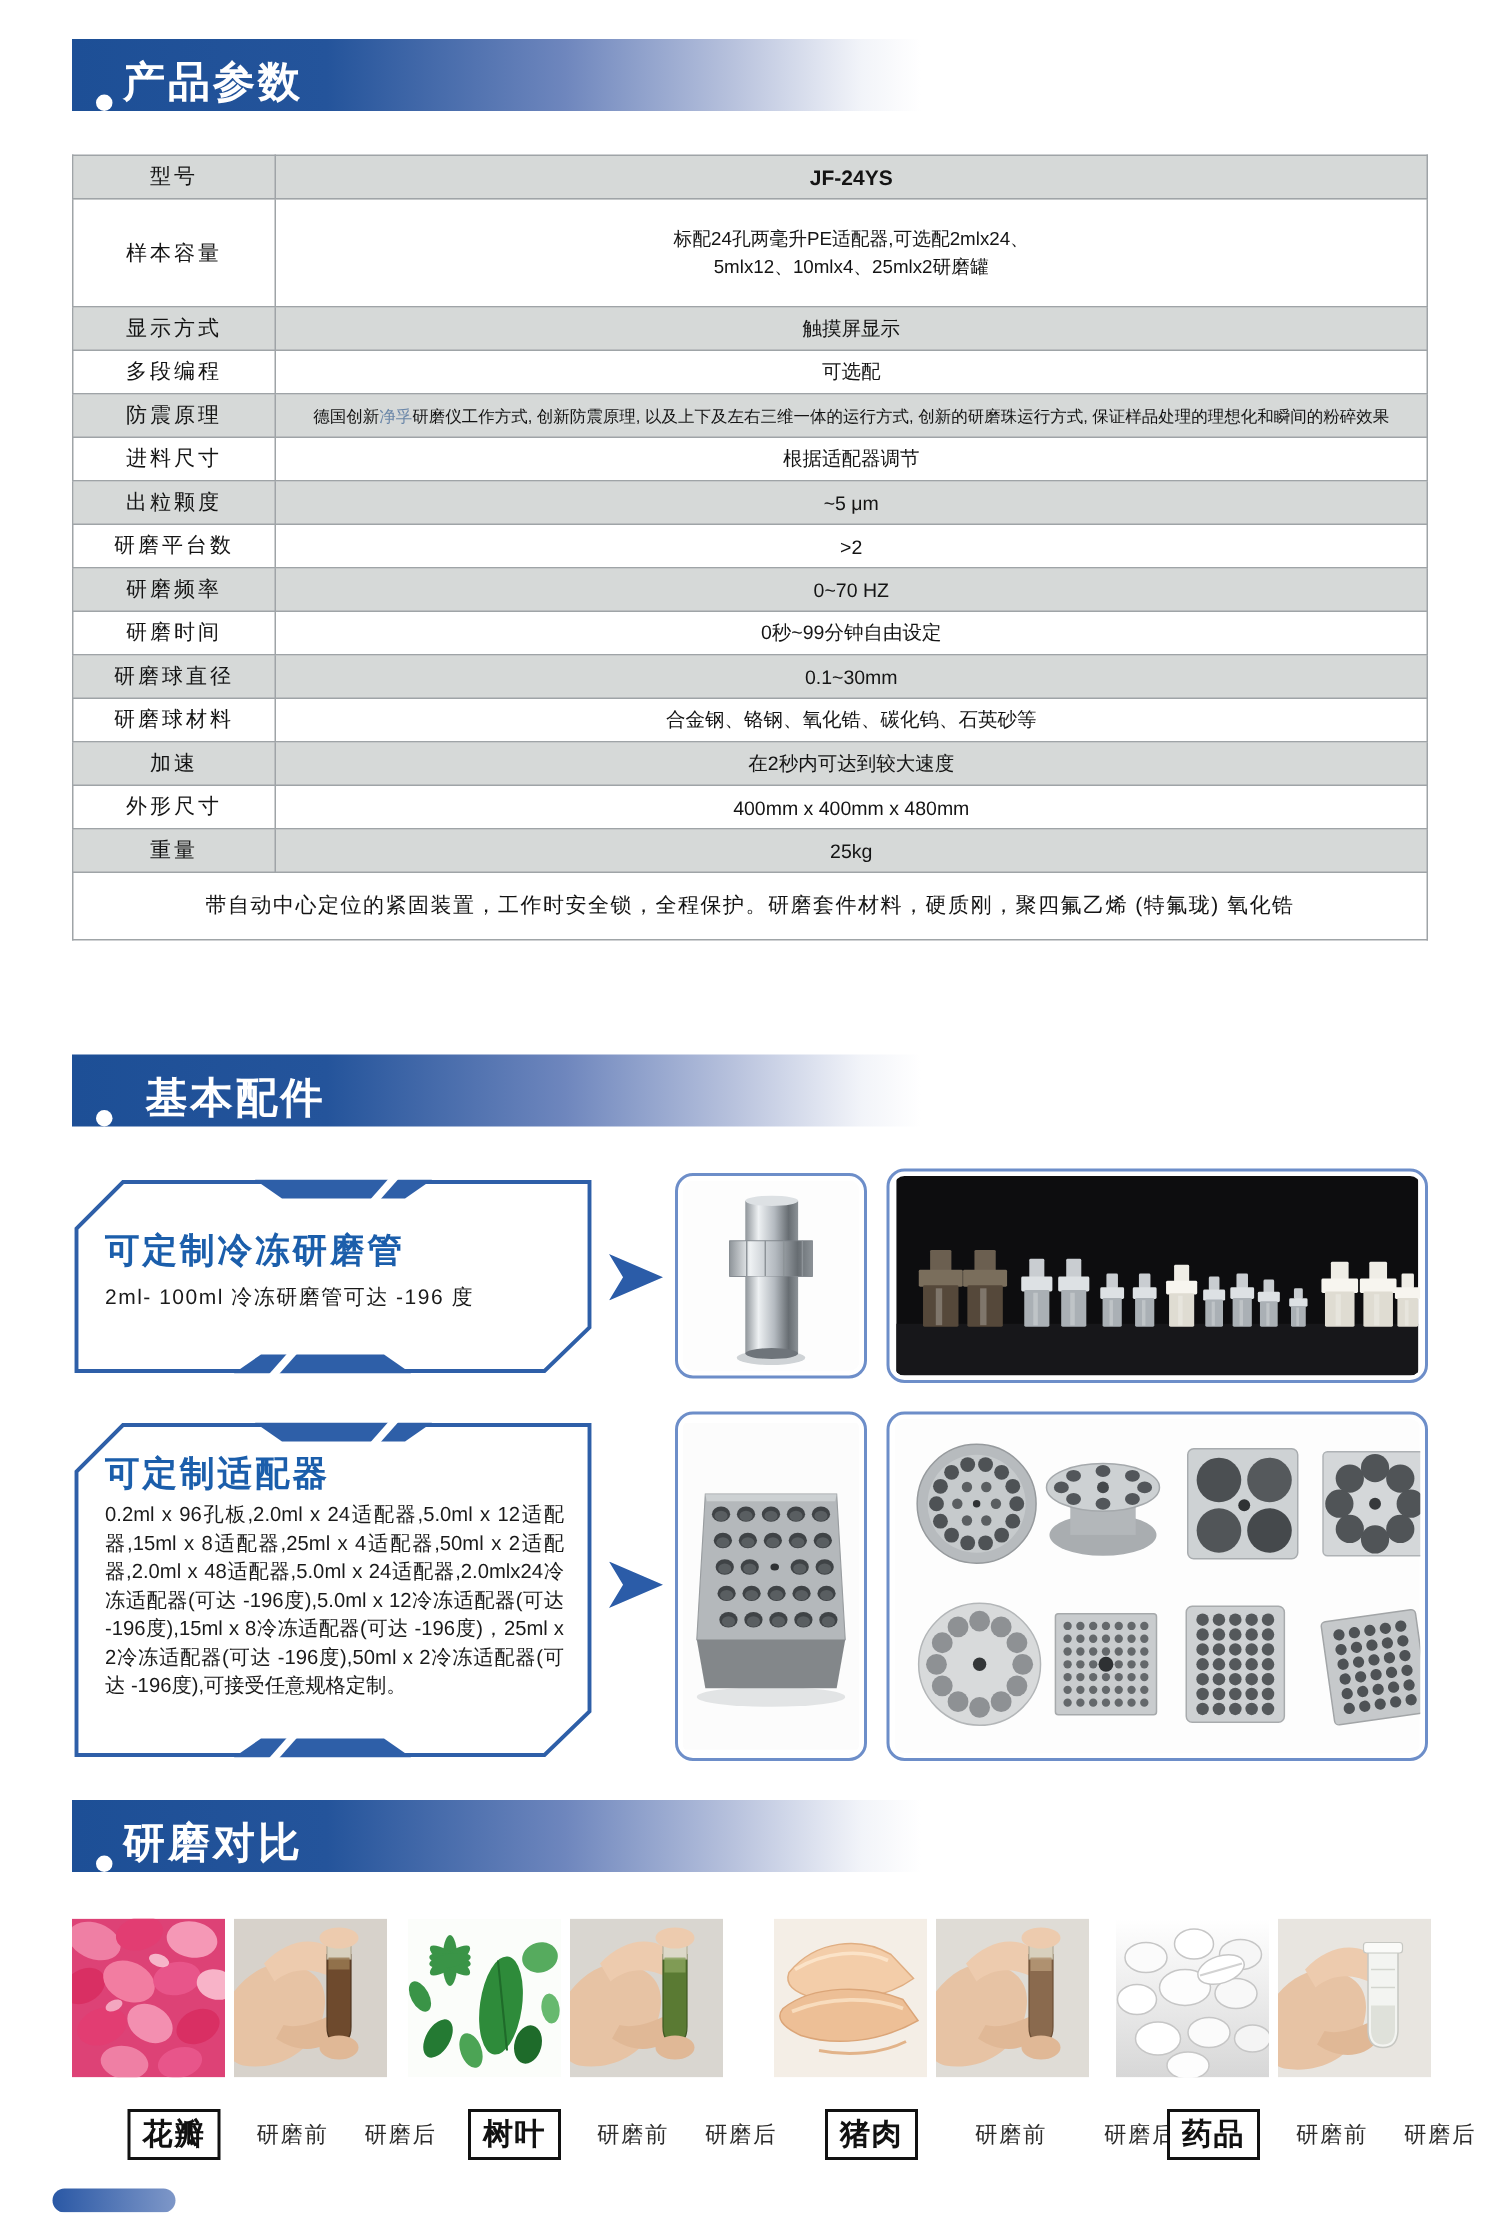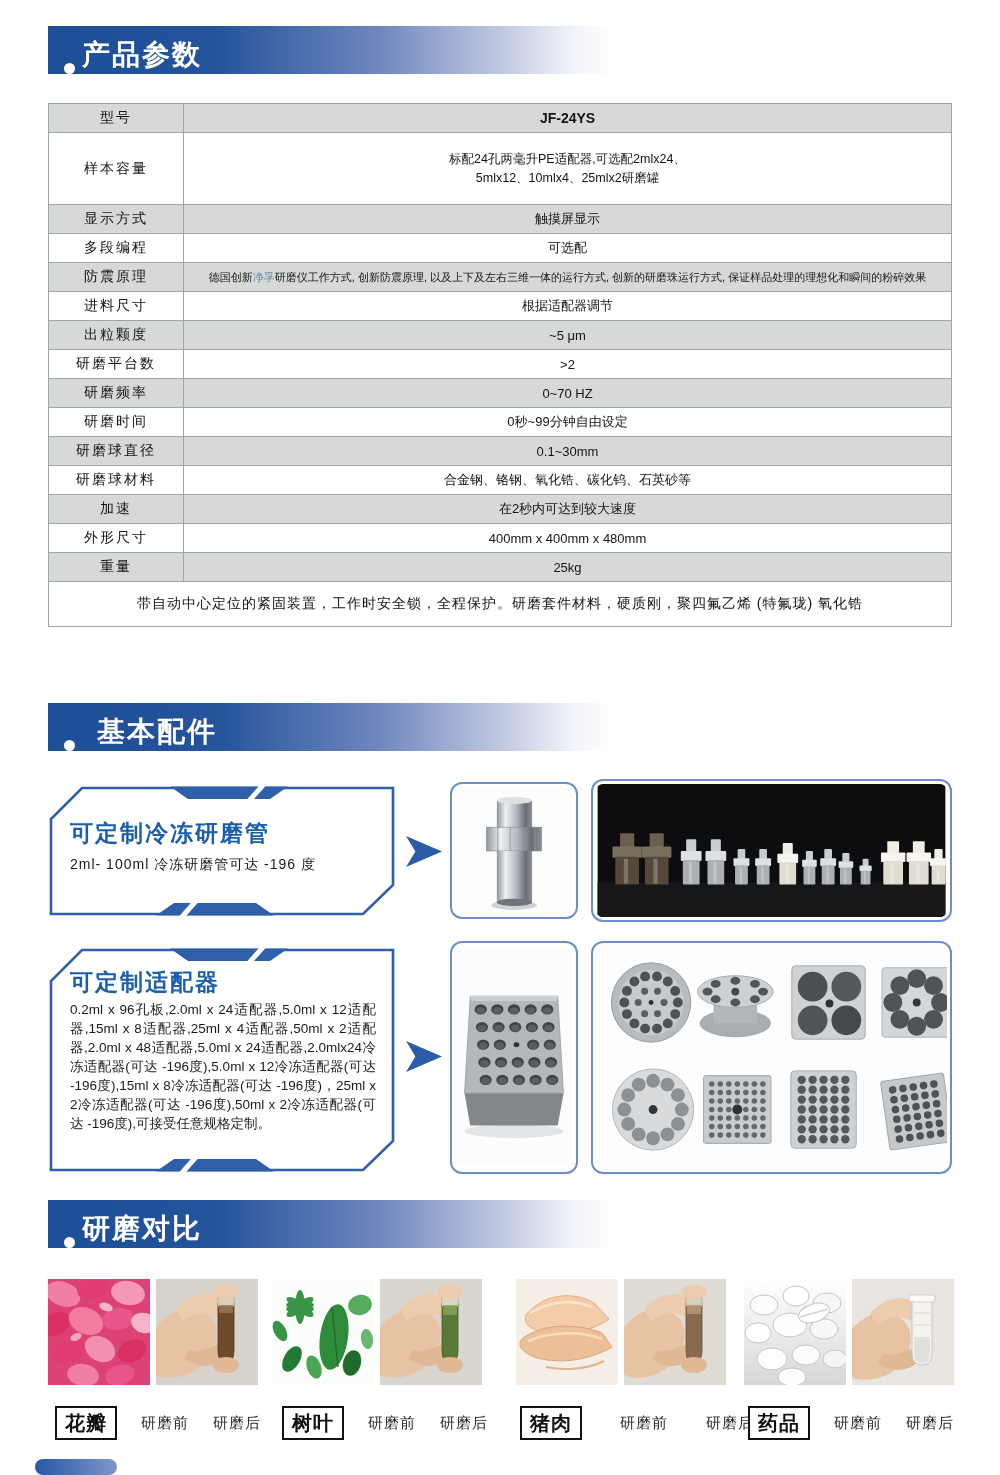--- a/index.html
+++ b/index.html
@@ -51,21 +51,21 @@
   .photo-frame svg{display:block;width:100%;height:100%;}
 
   
   .cmp-img{position:absolute;top:1279px;width:102px;height:106px;overflow:hidden;}
   .cmp-img svg{display:block;width:100%;height:100%;}
   #cmp1a{left:48px;} #cmp1b{left:156px;}
   #cmp2a{left:272px;} #cmp2b{left:380px;}
   #cmp3a{left:516px;} #cmp3b{left:624px;}
   #cmp4a{left:744px;} #cmp4b{left:852px;}
 
-  .cmp-labels{position:absolute;top:1406px;height:34px;display:flex;align-items:center;gap:18px;}
+  .cmp-labels{position:absolute;top:1406px;height:34px;display:flex;align-items:center;gap:18px;margin-left:30px;}
   #lbl-g1{left:55px;} #lbl-g2{left:282px;} #lbl-g3{left:520px;gap:32px;} #lbl-g4{left:748px;}
   .name-box{border:2px solid #111;background:#fff;color:#111;font-size:20px;font-weight:bold;
             letter-spacing:1px;padding:2px 8px;line-height:26px;}
   .ba-label{font-size:15px;color:#2b2b2b;letter-spacing:1px;margin-left:6px;}
 
   
   #partial-bar{position:absolute;left:35px;top:1459px;width:82px;height:16px;border-radius:8px;
                background:linear-gradient(90deg,#2a58a5,#7e97c8);}
 </style>
 </head>

